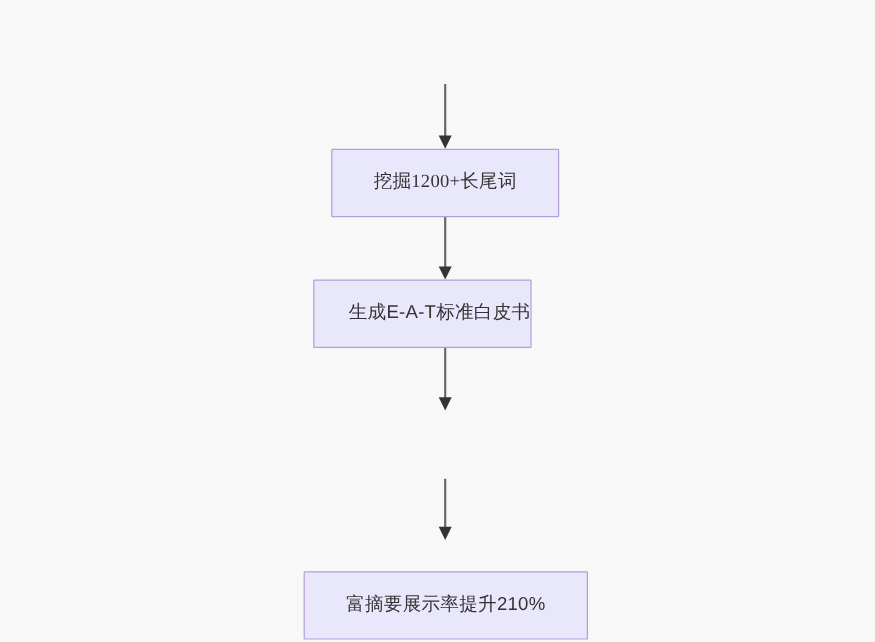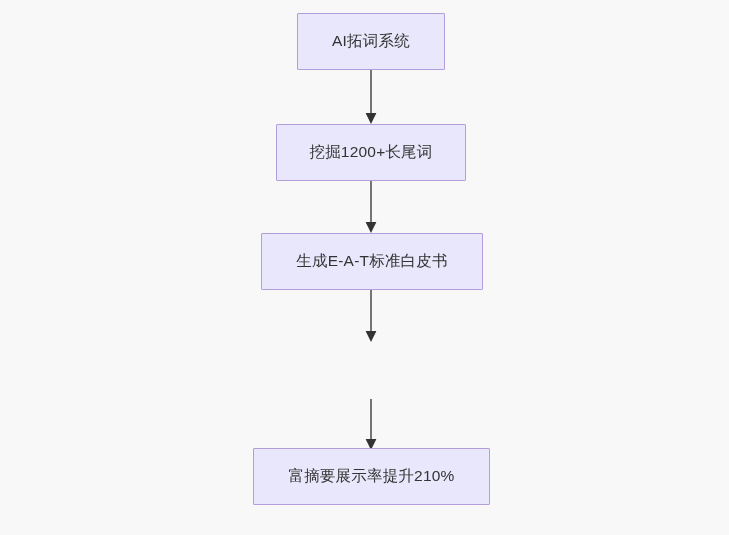--- a/index.html
+++ b/index.html
@@ -50,50 +50,47 @@
   .edge-head {
     fill: #333333;
     stroke: none;
   }
 </style>
 </head>
 <body>
 
 <div id="flowchart-canvas">
 
-  <div class="flow-node" style="left:297px; top:13px; width:148px;">
-    <span class="flow-node-label">AI拓词系统</span>
-  </div>
 
   <svg class="flow-edge" style="left:361px; top:70px;" width="20" height="54" viewBox="0 0 20 54">
     <line class="edge-line" x1="10" y1="0" x2="10" y2="45"></line>
     <polygon class="edge-head" points="10,54 4.6,43 15.4,43"></polygon>
   </svg>
 
-  <div class="flow-node" style="left:276px; top:124px; width:190px;">
+  <div class="flow-node" style="left:276px; top:124px; width:190px;font-family:Liberation Serif, serif;">
     <span class="flow-node-label">挖掘1200+长尾词</span>
   </div>
 
   <svg class="flow-edge" style="left:361px; top:181px;" width="20" height="52" viewBox="0 0 20 52">
     <line class="edge-line" x1="10" y1="0" x2="10" y2="43"></line>
     <polygon class="edge-head" points="10,52 4.6,41 15.4,41"></polygon>
   </svg>
 
-  <div class="flow-node" style="left:261px; top:233px; width:222px;">
+  <div class="flow-node" style="left:261px; top:233px; width:182px;justify-content:flex-end;">
     <span class="flow-node-label">生成E-A-T标准白皮书</span>
   </div>
 
   <svg class="flow-edge" style="left:361px; top:290px;" width="20" height="52" viewBox="0 0 20 52">
     <line class="edge-line" x1="10" y1="0" x2="10" y2="43"></line>
     <polygon class="edge-head" points="10,52 4.6,41 15.4,41"></polygon>
   </svg>
 
 
   <svg class="flow-edge" style="left:361px; top:399px;" width="20" height="51" viewBox="0 0 20 51">
     <line class="edge-line" x1="10" y1="0" x2="10" y2="42"></line>
     <polygon class="edge-head" points="10,51 4.6,40 15.4,40"></polygon>
   </svg>
 
-  <div class="flow-node" style="left:253px; top:448px; width:237px;">
+  <div class="flow-node" style="left:253px; top:476px; width:237px;">
     <span class="flow-node-label">富摘要展示率提升210%</span>
   </div>
 
 </div>
 
 </body></html>

